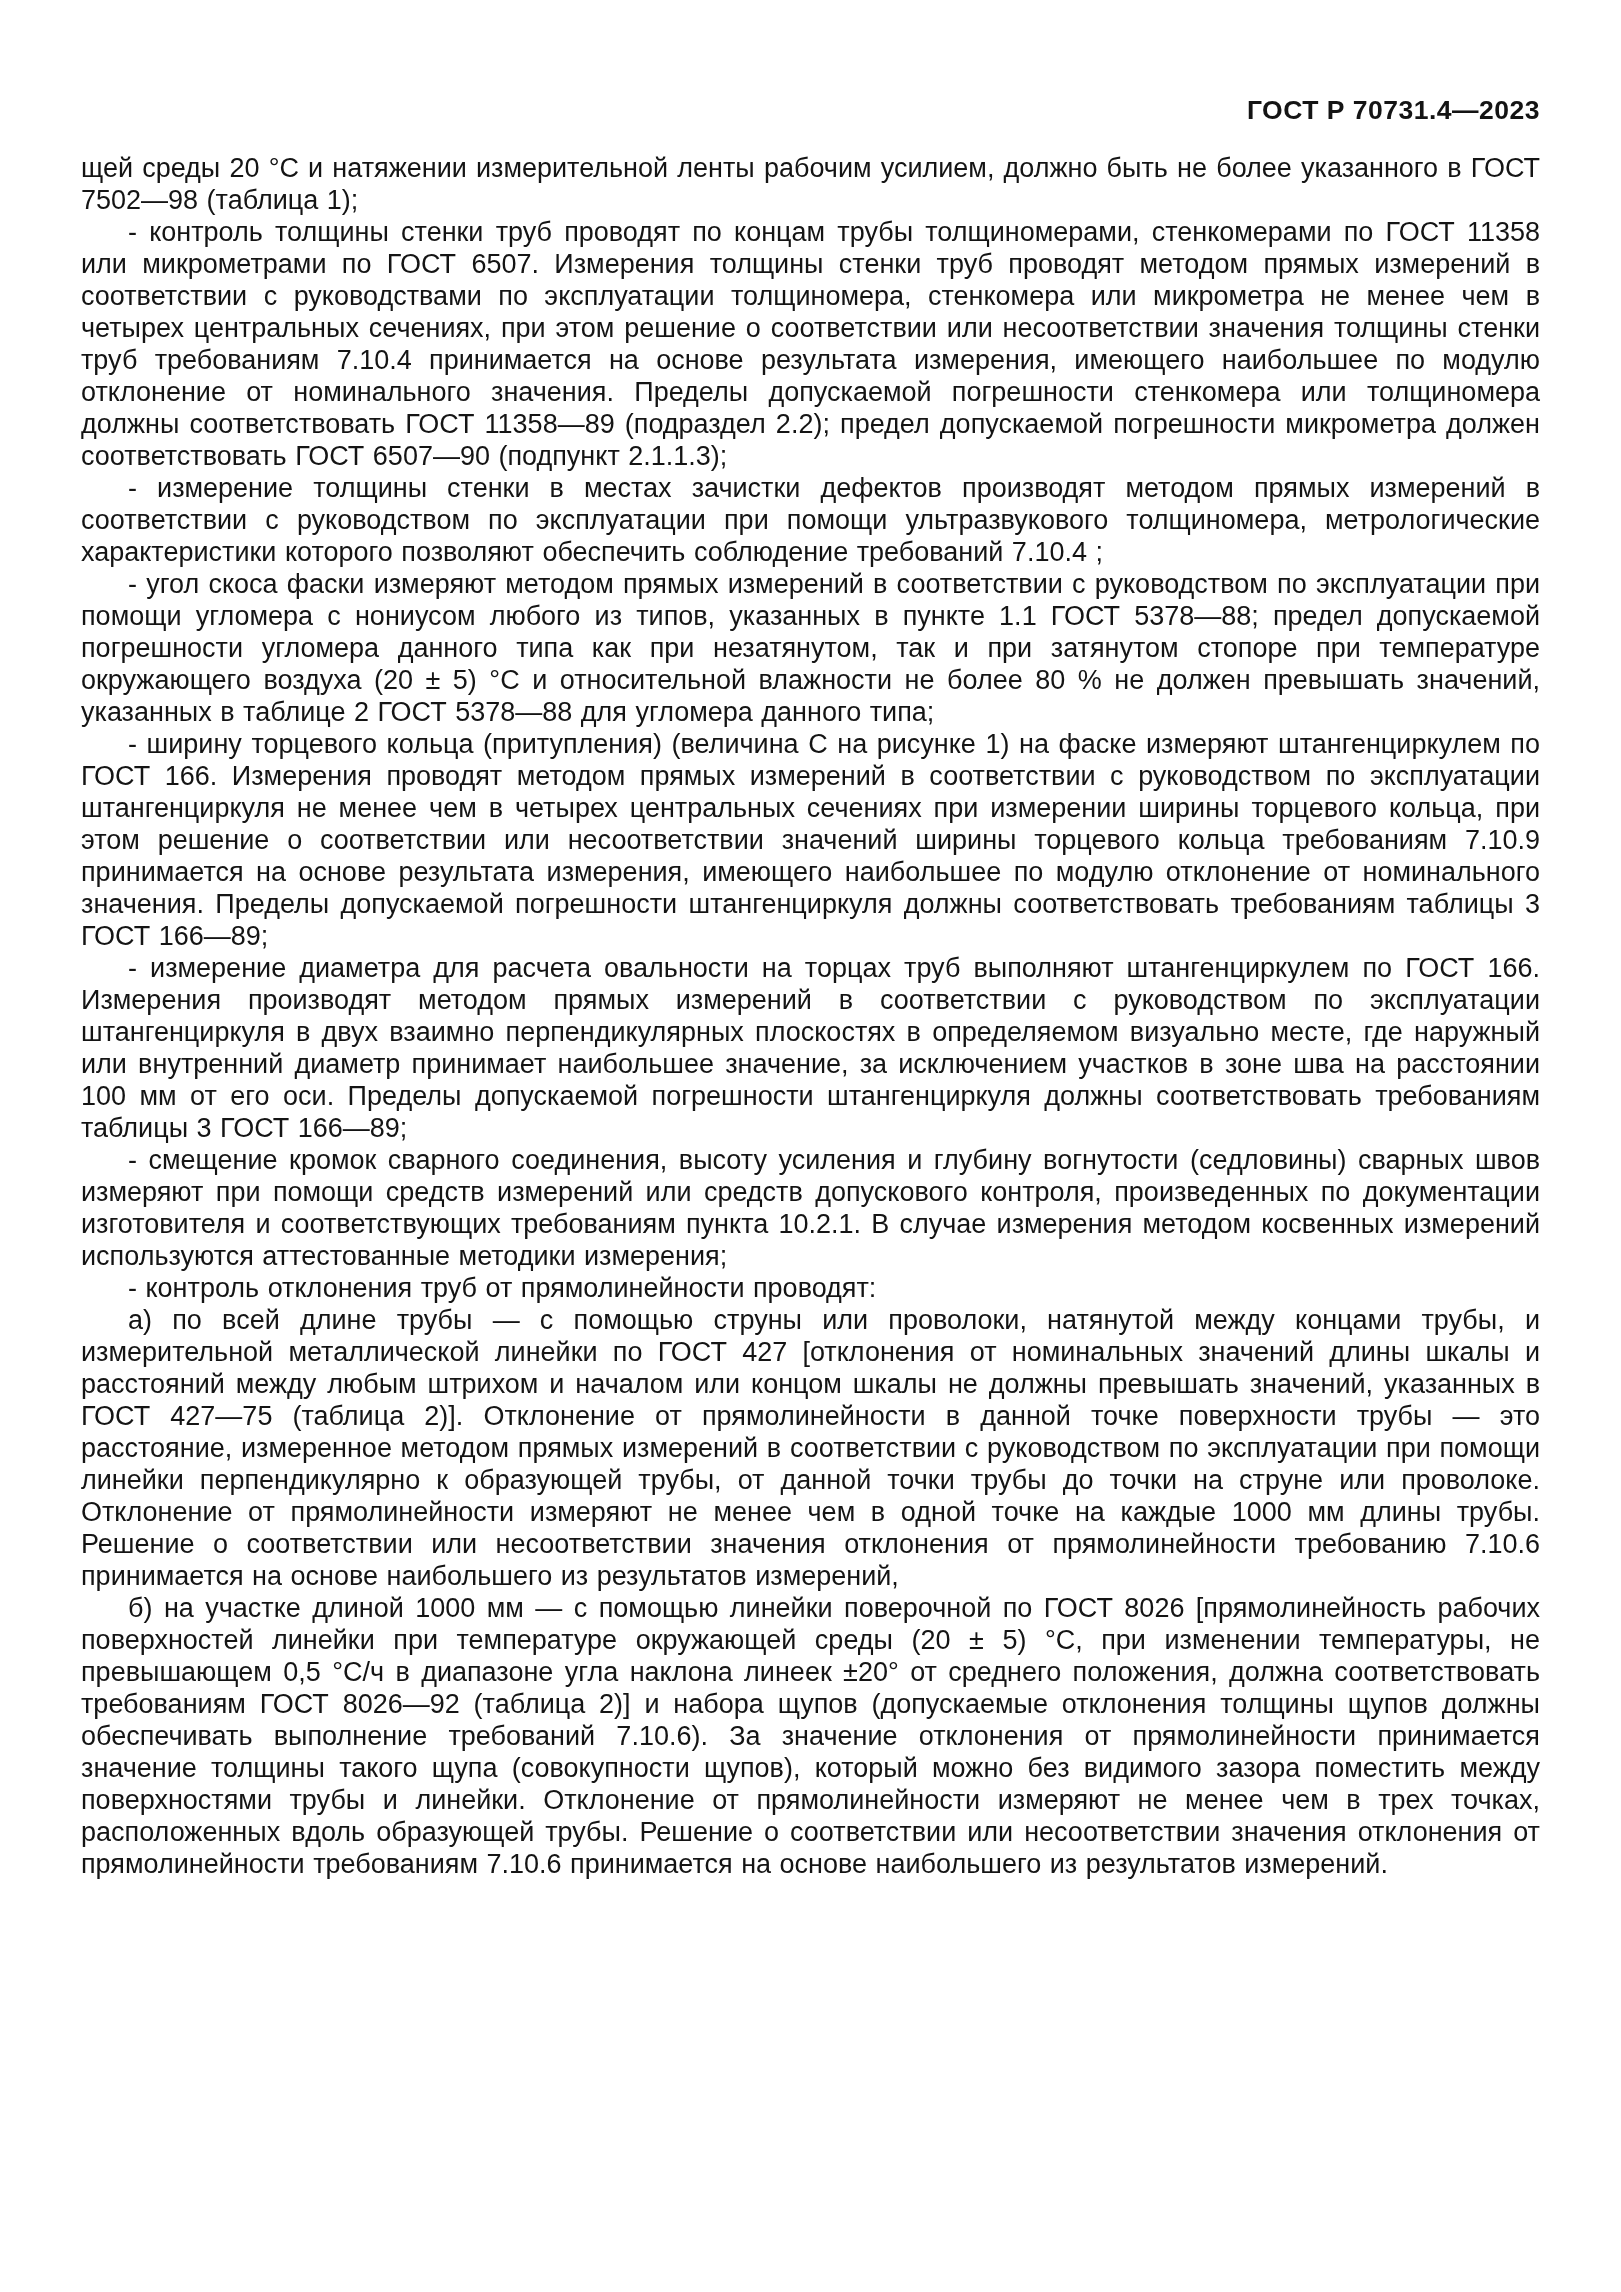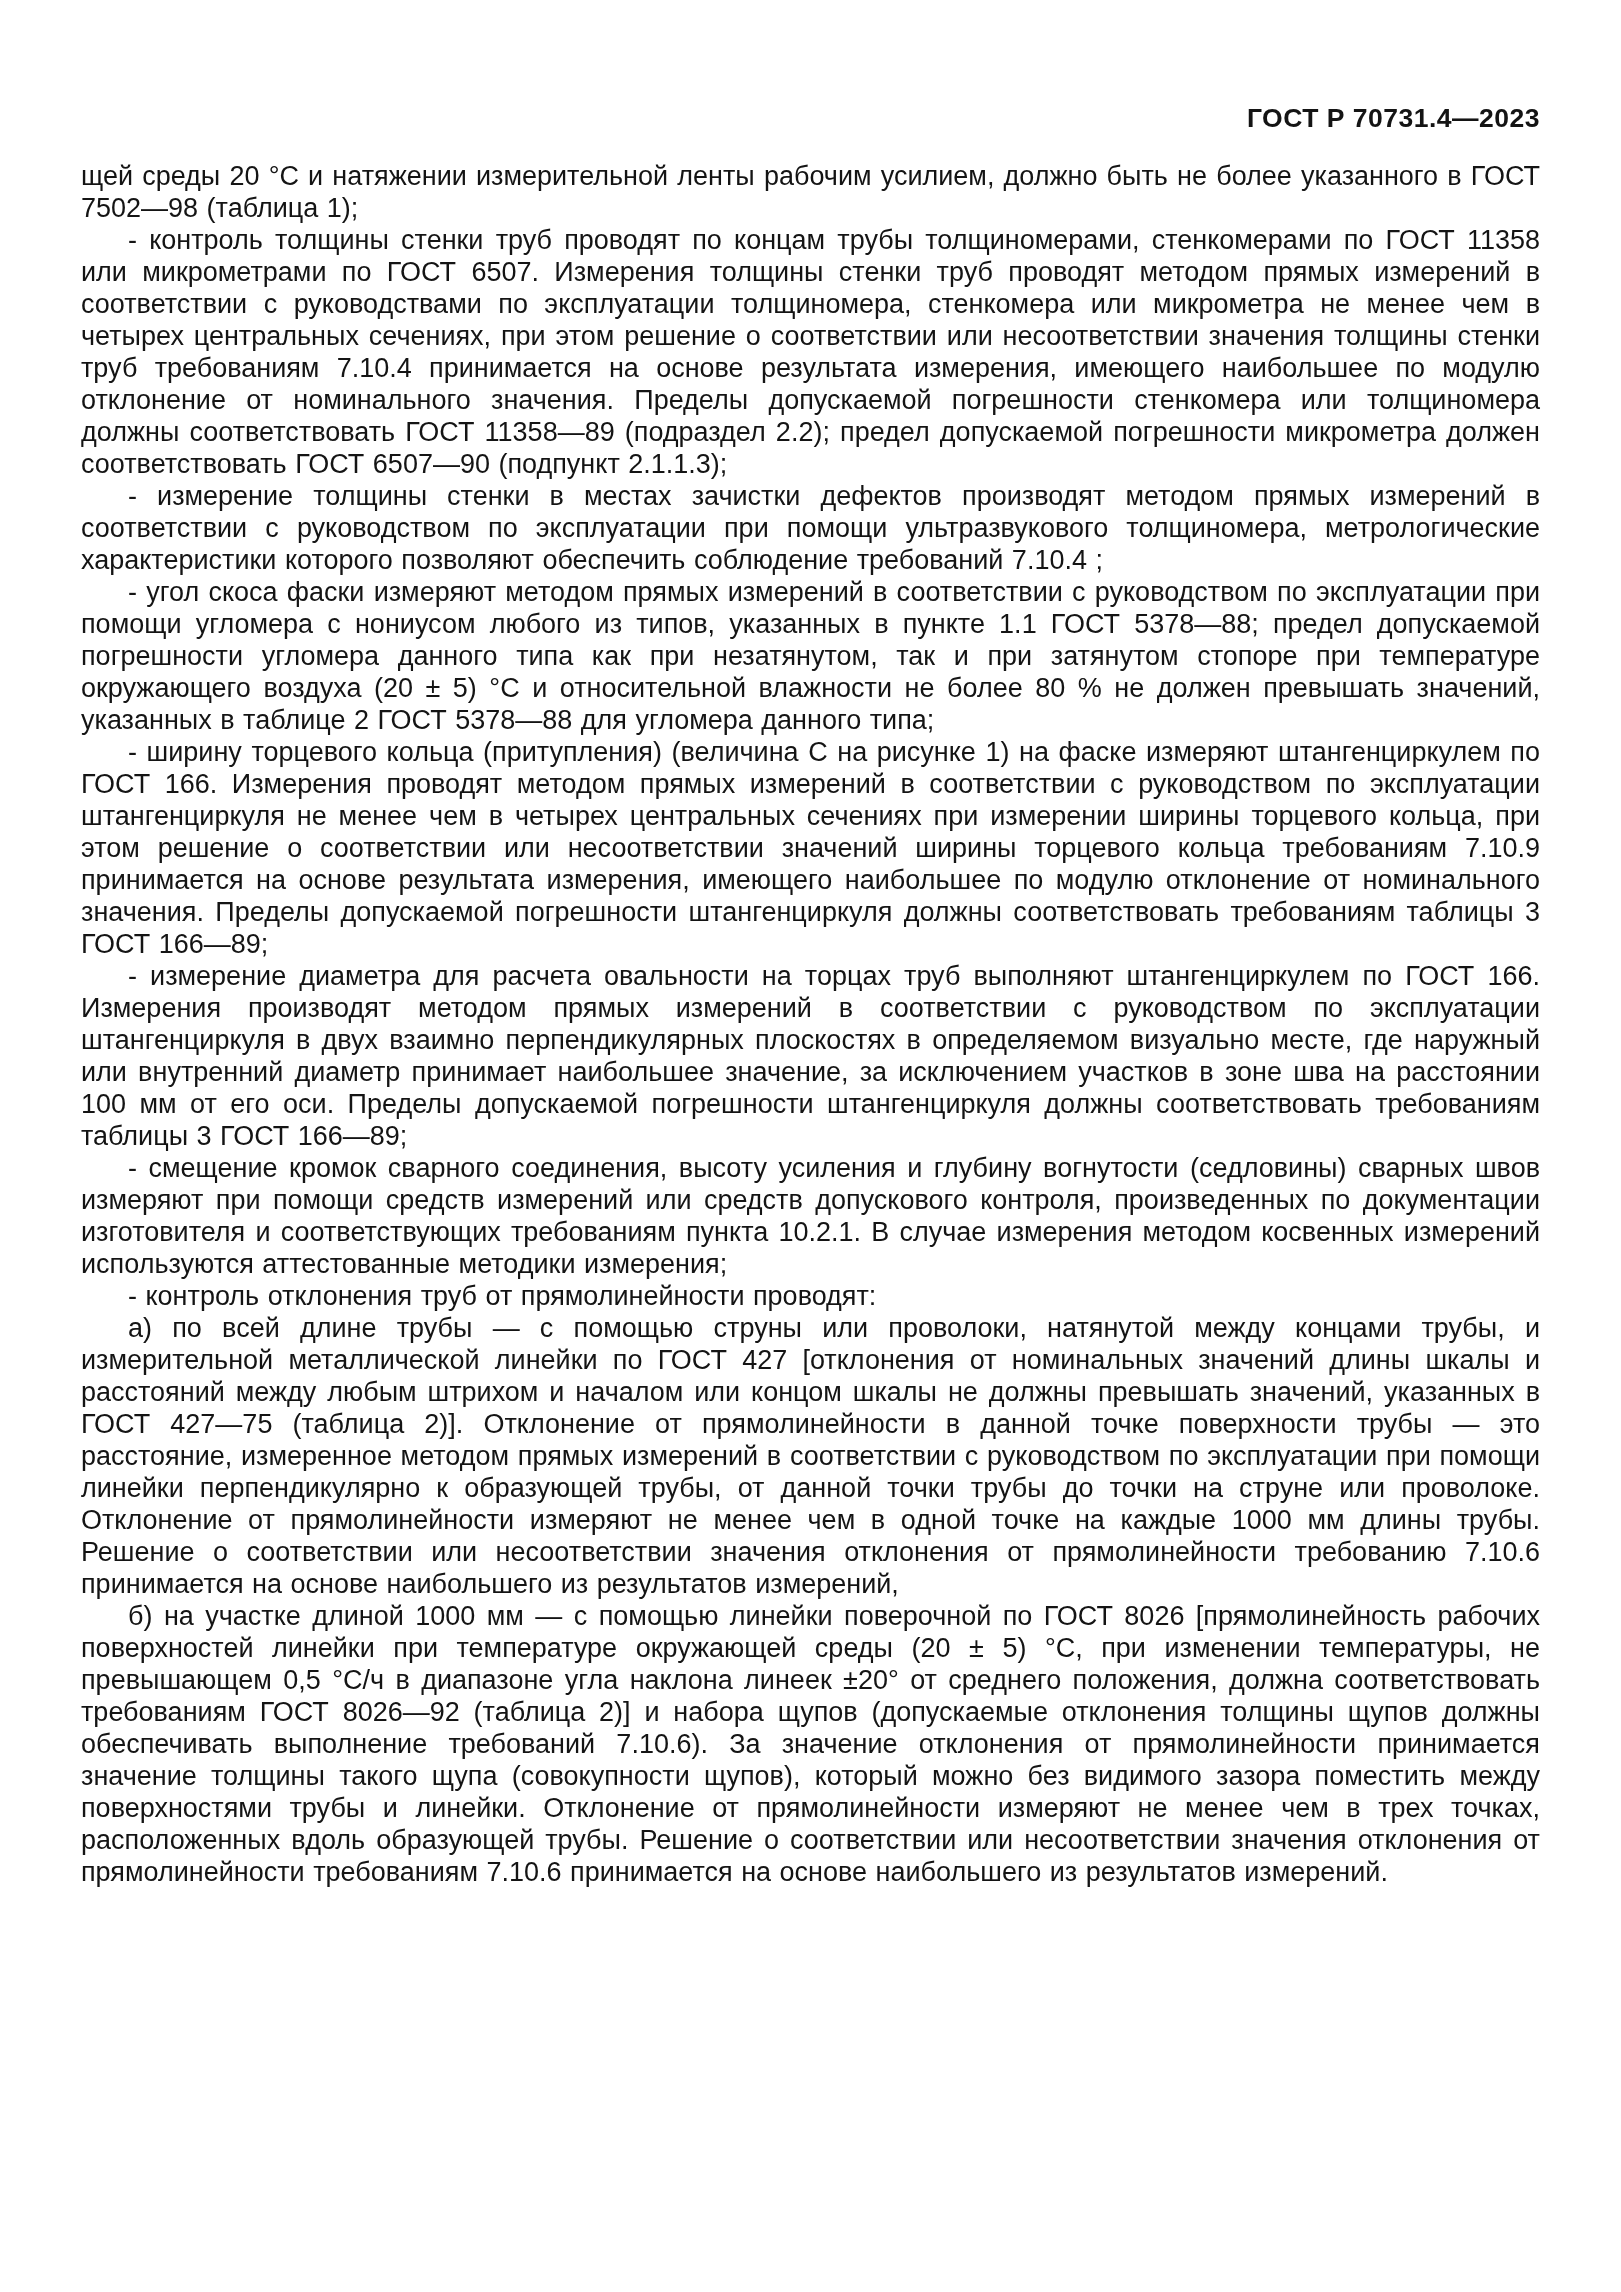--- a/index.html
+++ b/index.html
@@ -1,21 +1,21 @@
 <!DOCTYPE html>
 <html lang="ru"><head>
 <meta charset="utf-8">
 <style>
   * { margin: 0; padding: 0; box-sizing: border-box; }
   html, body { background: #ffffff; }
   .page {
     position: relative;
     width: 1621px;
     height: 1922px;
-    margin: 8px auto;
+    margin: 0 auto;
     background: #ffffff;
     color: #141414;
     font-family: "Liberation Sans", sans-serif;
     padding: 96px 81px 0 81px;
     overflow: hidden;
   }
   .page-header {
     text-align: right;
     font-weight: bold;
     font-size: 26.5px;

